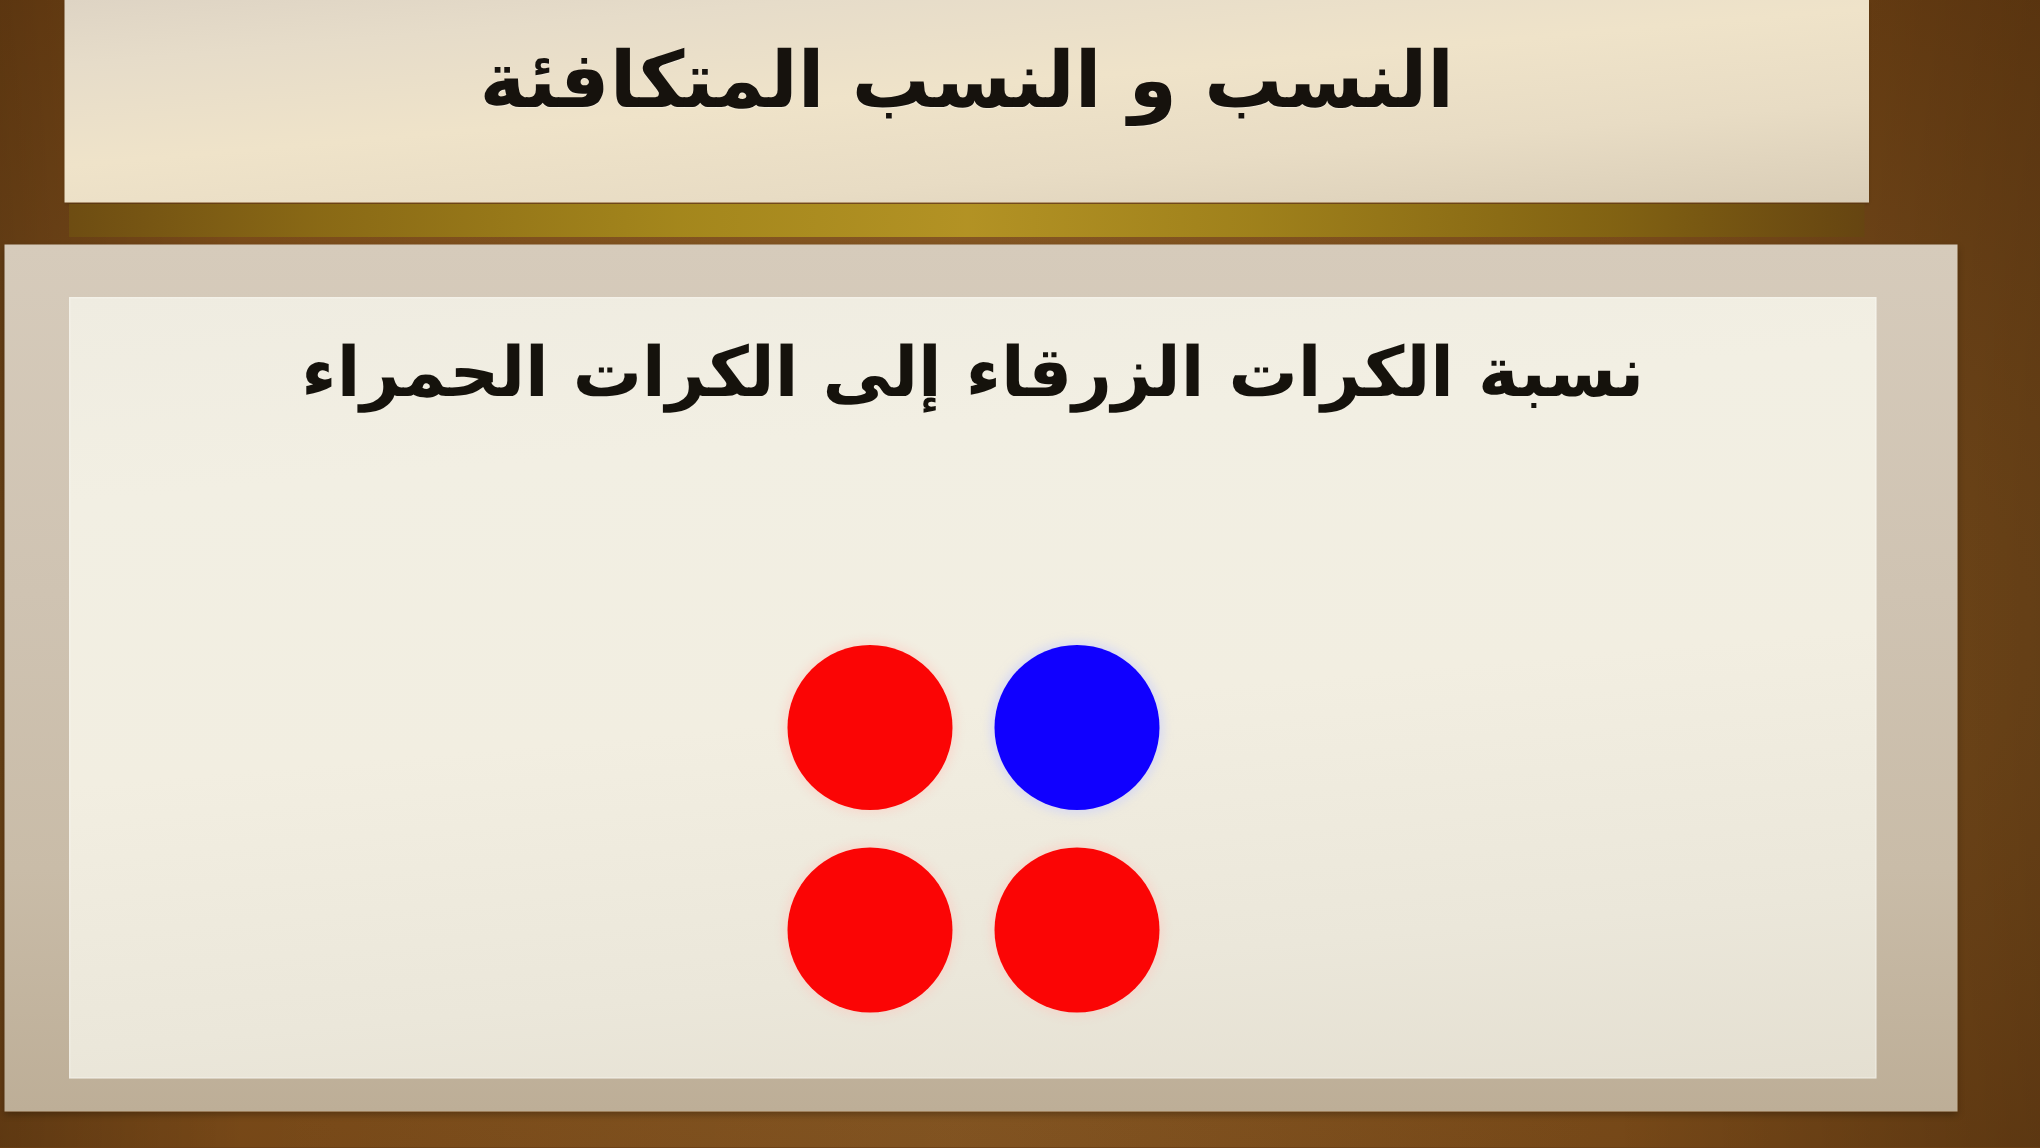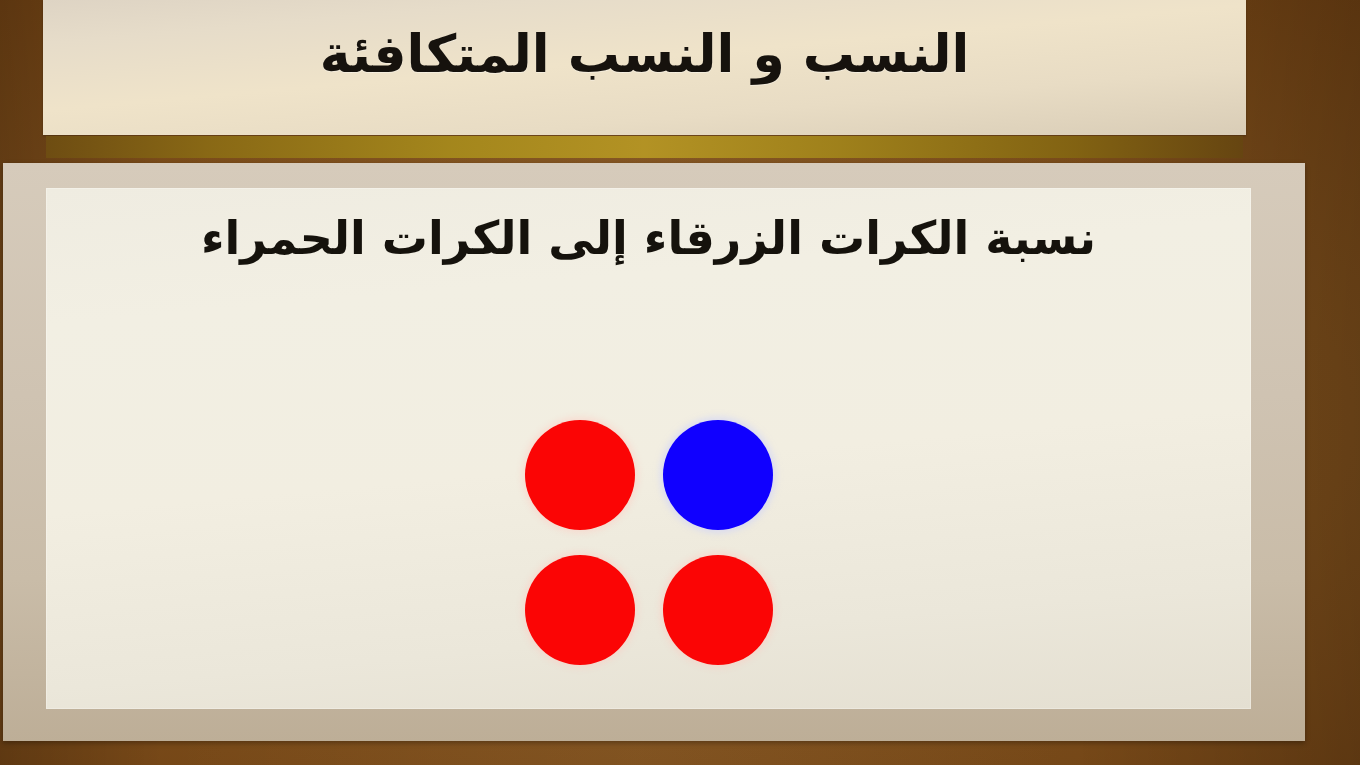--- a/index.html
+++ b/index.html
@@ -102,21 +102,21 @@
       #c9bca8 72%,
       #bdae97 100%);
     box-shadow: 0 2px 5px rgba(0,0,0,0.30);
     box-sizing: border-box;
   }
 
   
   #content-panel {
     position: absolute;
     left: 78px;
-    top: 188px;
+    top: 198px;
     width: 1205px;
     height: 521px;
     background: linear-gradient(175deg,
       #efece1 0%,
       #f2efe3 22%,
       #f2eee1 52%,
       #ebe7da 80%,
       #e4dfd1 100%);
     box-shadow: inset 0 0 0 1px rgba(255,255,255,0.25);
     box-sizing: border-box;

